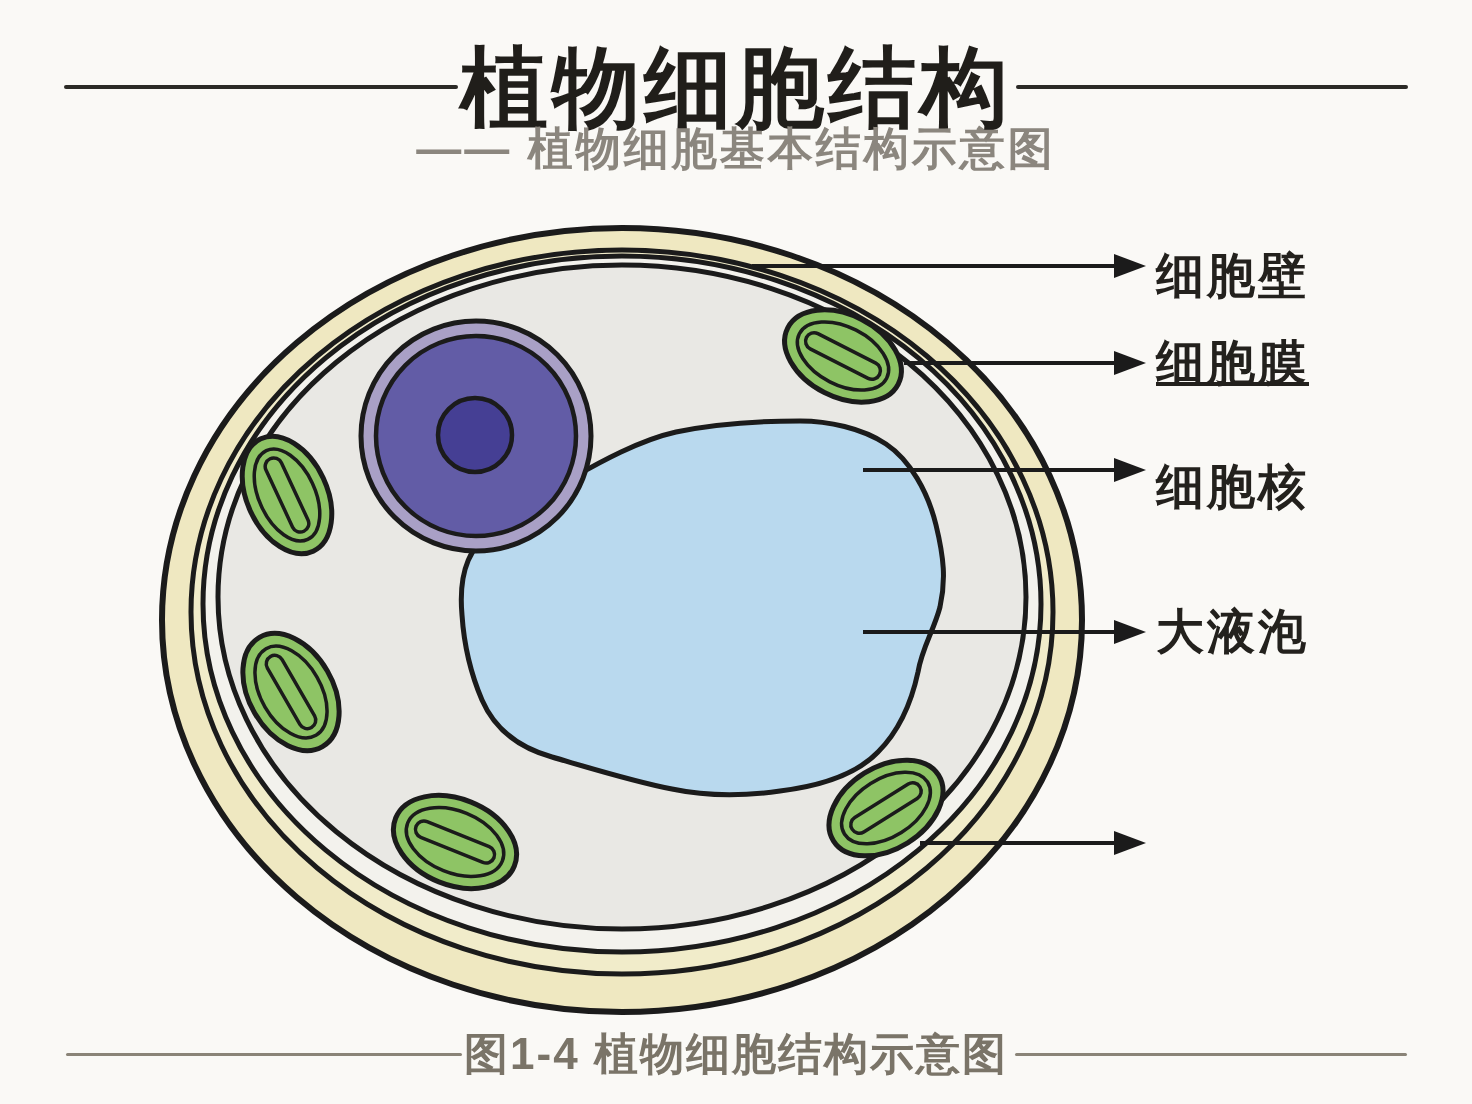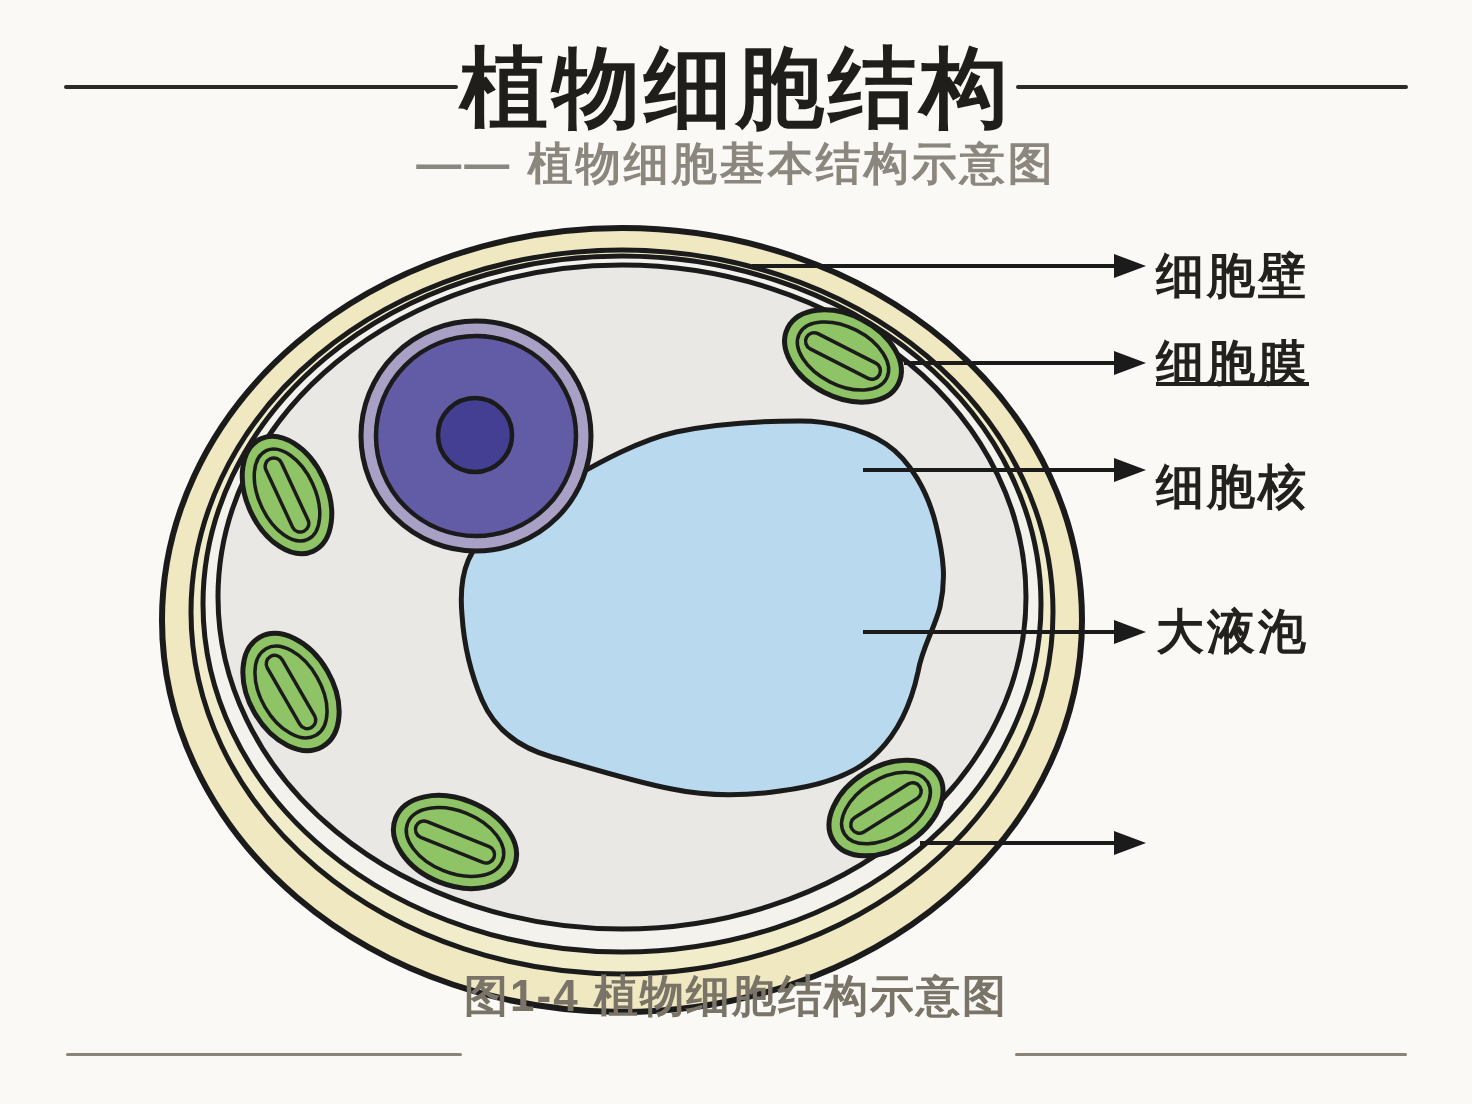--- a/index.html
+++ b/index.html
@@ -10,29 +10,29 @@
     --caption-color:#7a7468; --label-color:#23211d; --title-line:#2b2a26; --caption-line:#8a8478;
   }
   *{margin:0;padding:0;box-sizing:border-box;}
   html,body{width:1472px;height:1104px;overflow:hidden;}
   body{font-family:"Liberation Sans","DejaVu Sans",sans-serif;background:var(--bg);}
   .stage{position:relative;width:1472px;height:1104px;background:var(--bg);}
   .cell-svg{position:absolute;left:0;top:0;width:1472px;height:1104px;}
 
   .page-title{position:absolute;left:0;top:38px;width:1472px;text-align:center;
     font-size:88px;font-weight:900;color:var(--title-color);letter-spacing:4px;line-height:100px;}
-  .page-subtitle{position:absolute;left:0;top:136px;width:1472px;text-align:center;
+  .page-subtitle{position:absolute;left:0;top:121px;width:1472px;text-align:center;
     font-size:45px;font-weight:600;color:var(--subtitle-color);letter-spacing:3px;line-height:56px;}
   .rule{position:absolute;background:var(--title-line);border-radius:2px;}
   .rule.title-l{left:64px;top:85px;width:394px;height:4px;}
   .rule.title-r{left:1016px;top:85px;width:392px;height:4px;}
   .rule.cap{background:var(--caption-line);height:3px;top:1053px;}
   .rule.cap-l{left:66px;width:396px;}
   .rule.cap-r{left:1015px;width:392px;}
-  .caption{position:absolute;left:0;top:972px;width:1472px;text-align:center;
+  .caption{position:absolute;left:0;top:1030px;width:1472px;text-align:center;
     font-size:44px;font-weight:600;color:var(--caption-color);letter-spacing:2px;line-height:48px;}
 
   .struct-label{position:absolute;left:1156px;width:300px;height:54px;line-height:54px;
     font-size:48px;font-weight:600;color:var(--label-color);letter-spacing:3px;white-space:nowrap;}
   .lbl-0{top:239px;margin-top:10px;} .lbl-1{top:336px;text-decoration:underline;} .lbl-2{top:460px;} .lbl-3{top:605px;} .lbl-4{top:816px;}
 
   
   .ol{stroke:var(--outline);}
   .wall{fill:var(--wall-fill);}
   .wall2{fill:var(--wall-fill-2);}

